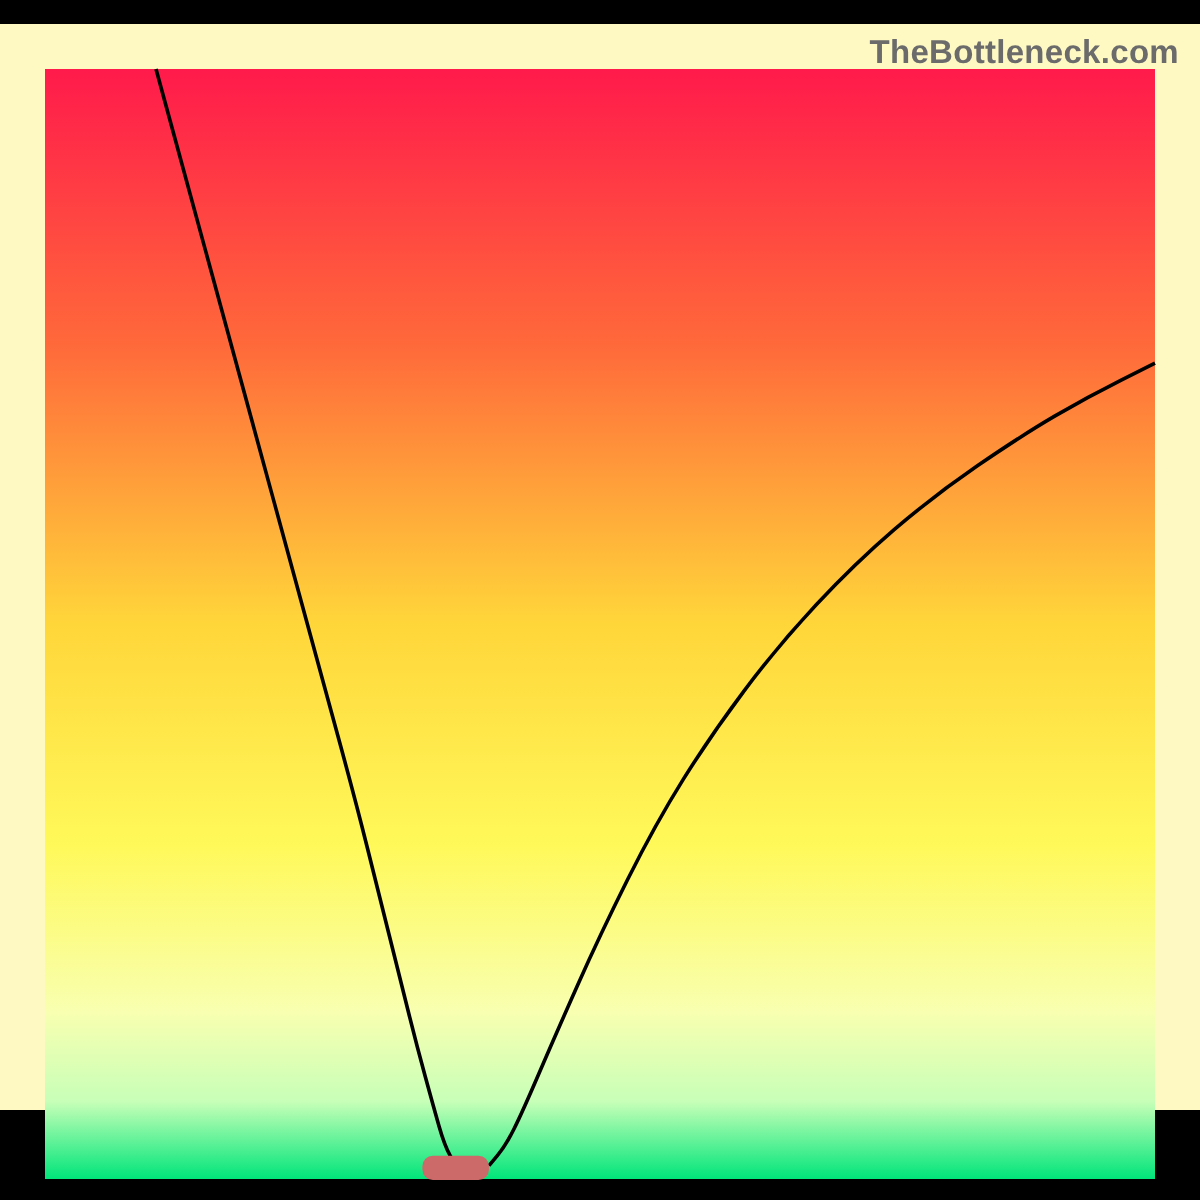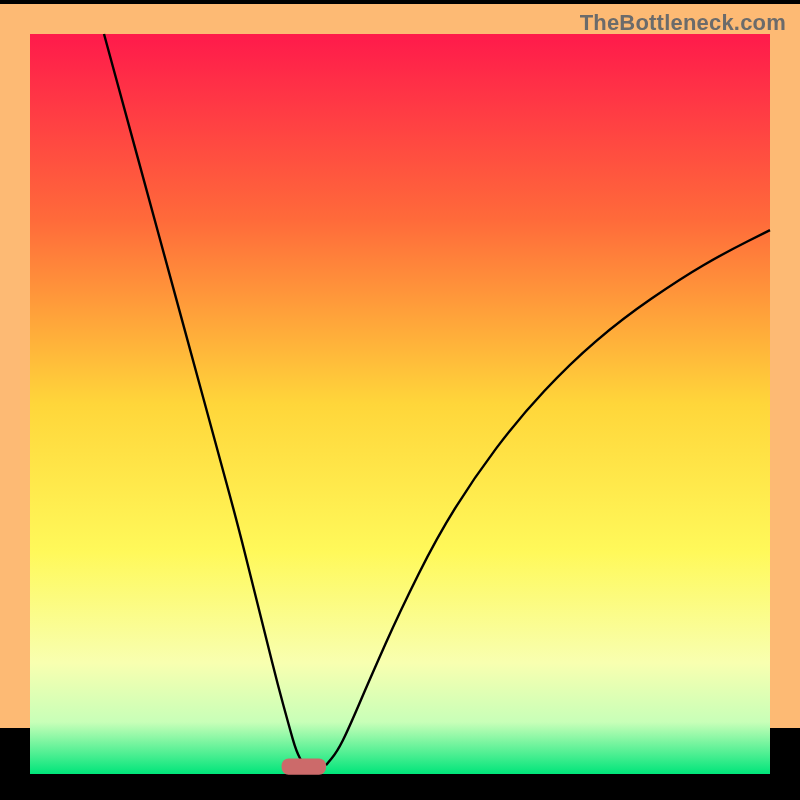--- a/index.html
+++ b/index.html
@@ -7,24 +7,24 @@
     padding: 0;
     width: 800px;
     height: 800px;
     background: #000000;
     overflow: hidden;
     font-family: Arial, Helvetica, sans-serif;
   }
   .frame {
     position: absolute;
     left: 0;
-    top: 4px;
+    top: 16px;
     width: 800px;
     height: 724px;
-    background: #fdba74;
+    background: #fef9c3;
   }
   .watermark {
     position: absolute;
     top: 6px;
     right: 14px;
     font-size: 22px;
     font-weight: 600;
     color: #6b6b6b;
     letter-spacing: 0.2px;
     user-select: none;

